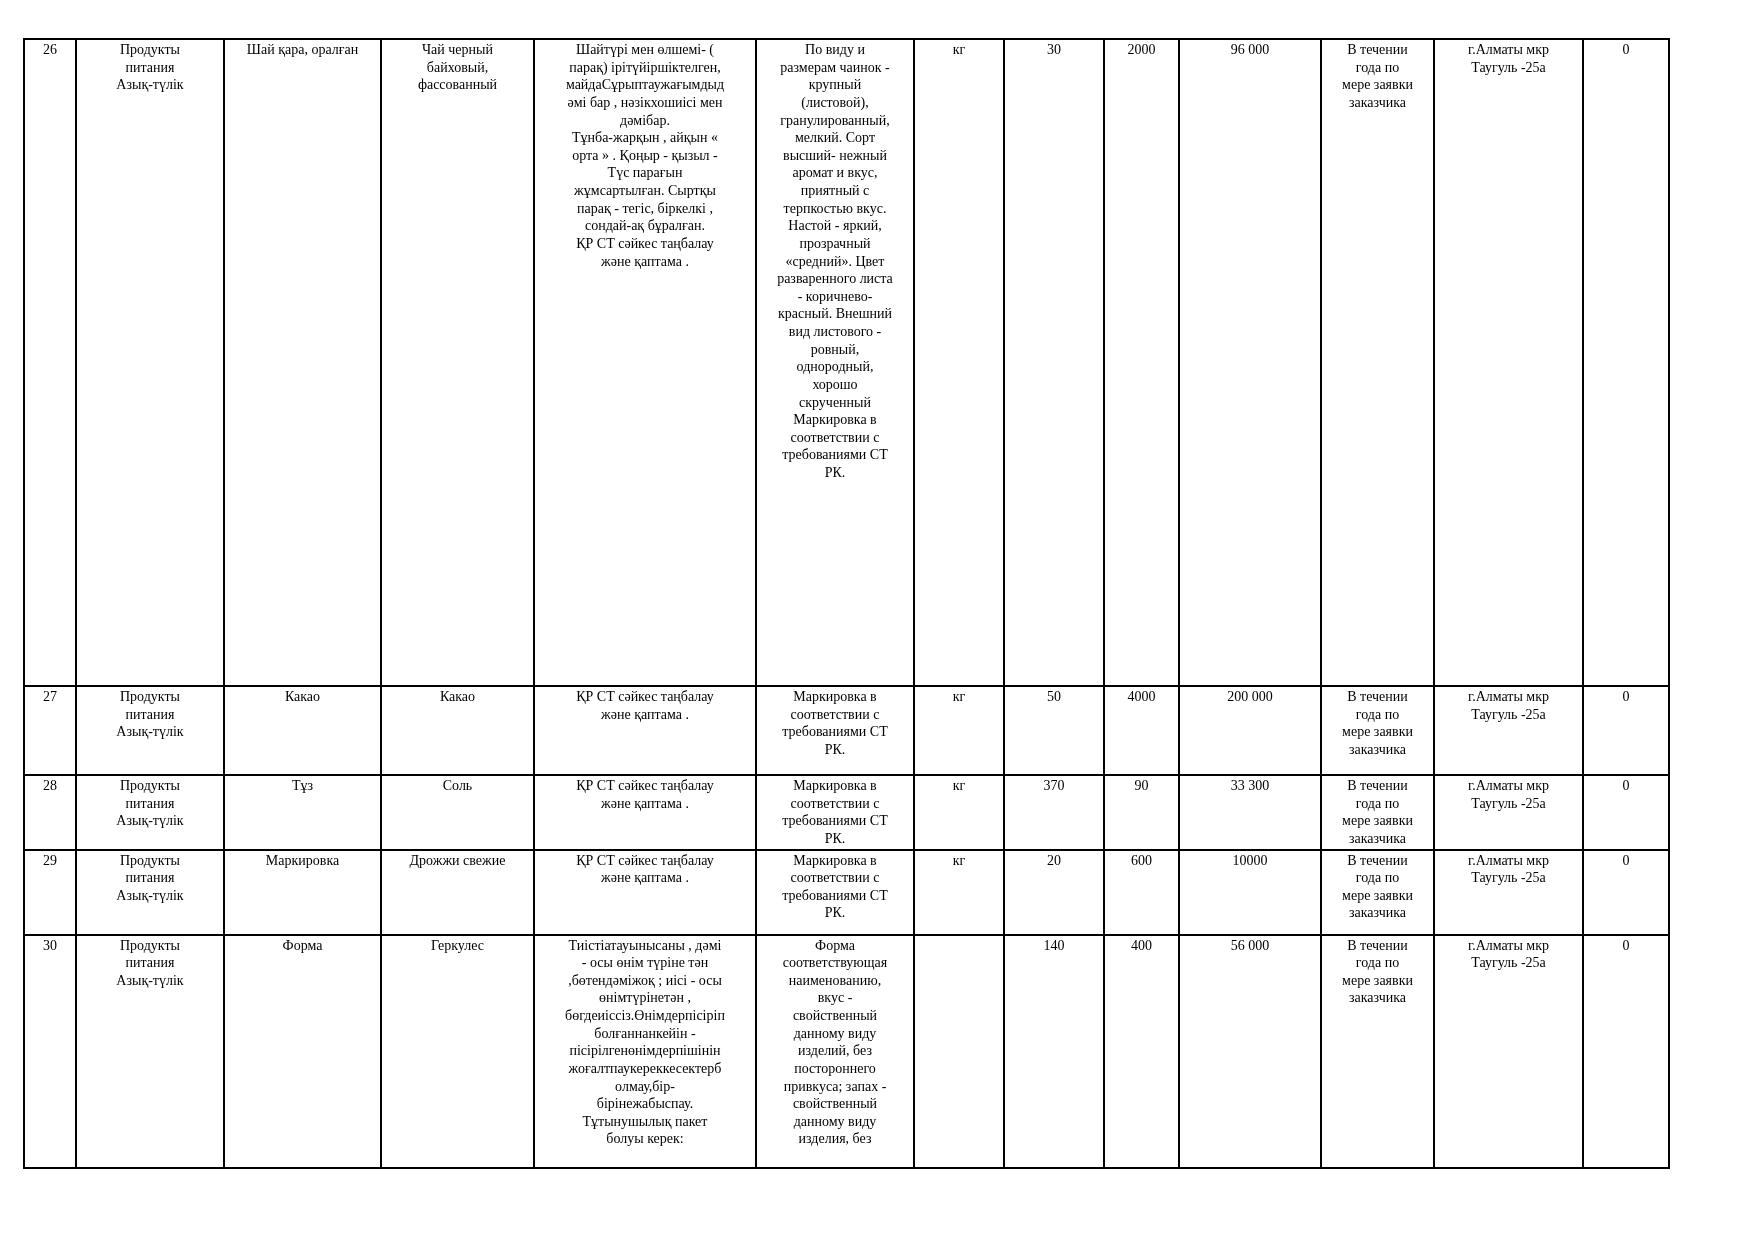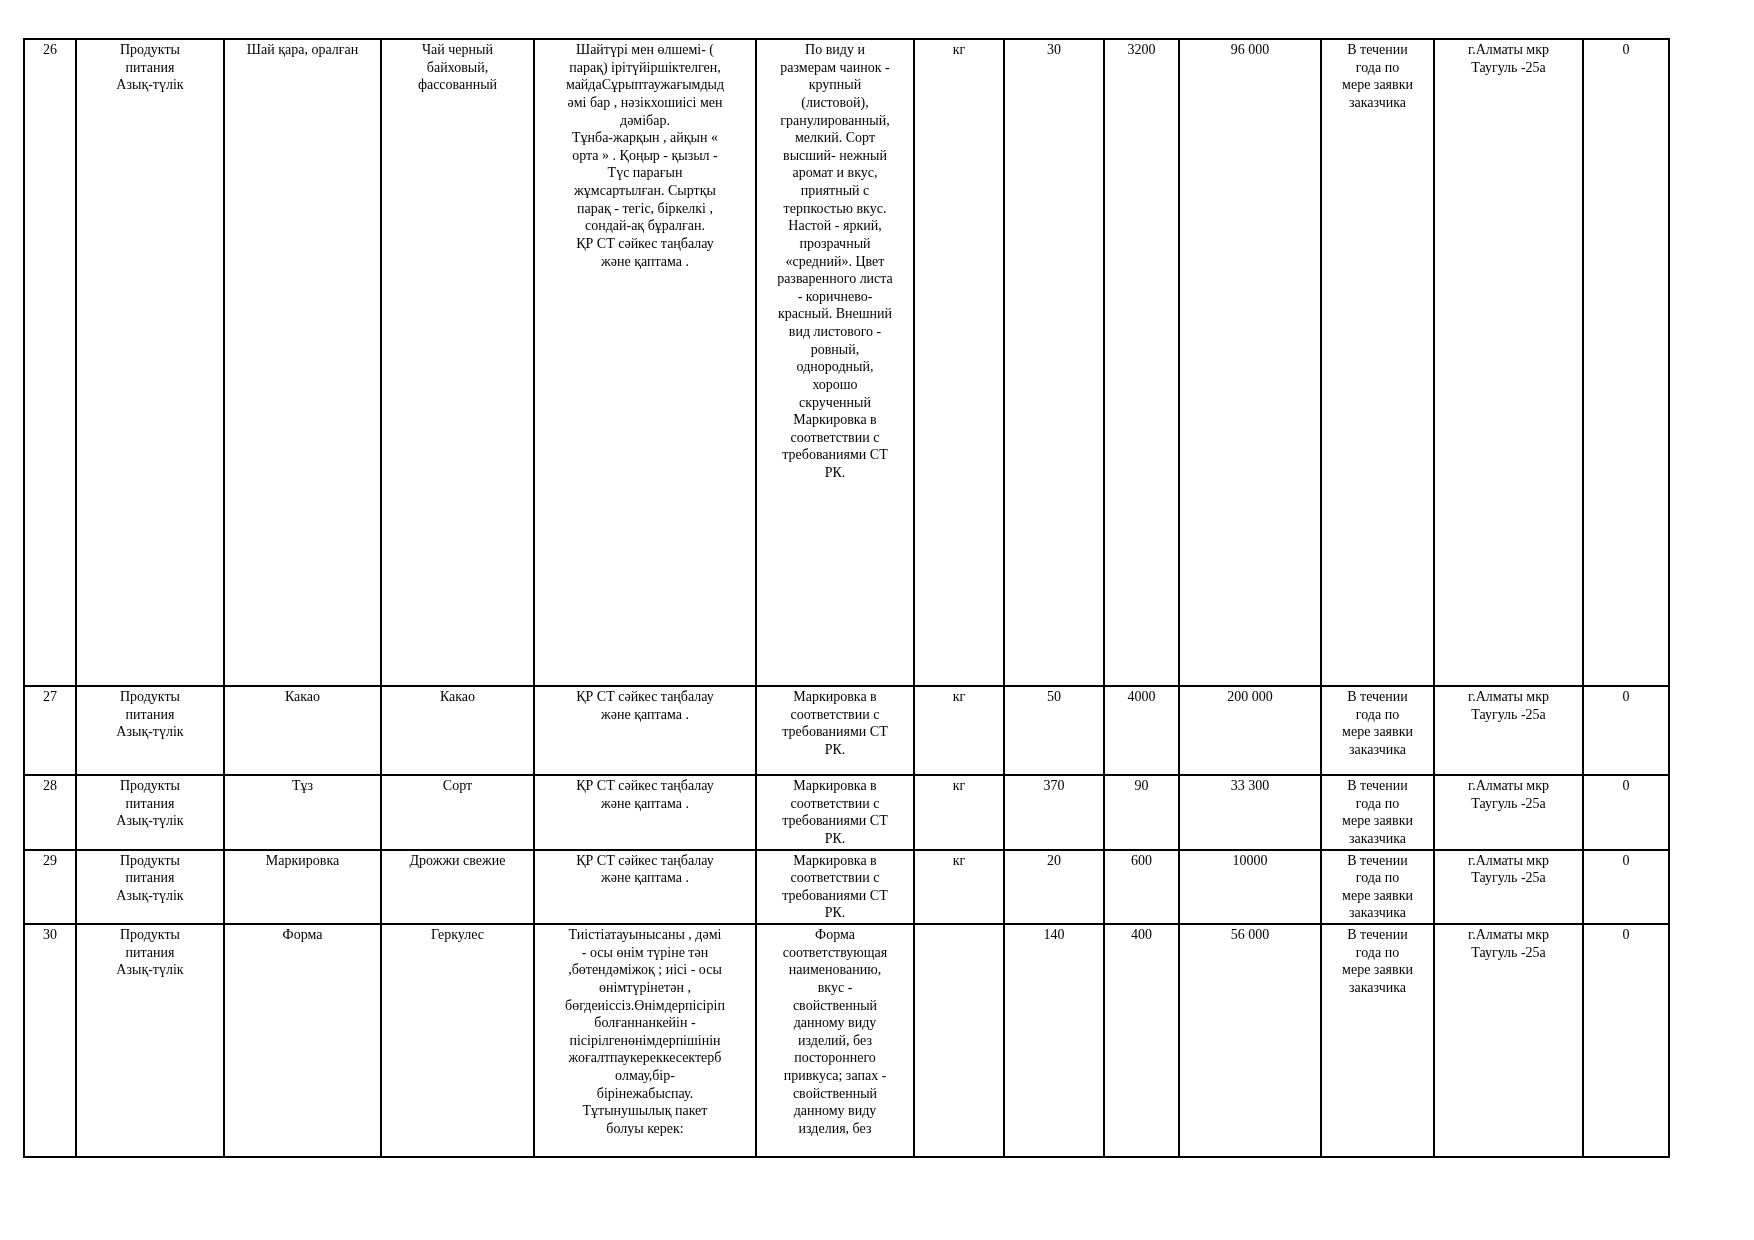--- a/index.html
+++ b/index.html
@@ -26,21 +26,21 @@
     text-align: center;
     padding: 1px 2px;
     font-size: 14px;
     line-height: 1.26;
     white-space: pre-line;
     word-wrap: break-word;
   }
   tr.r-26 { height: 647px; }
   tr.r-27 { height: 89px; }
   tr.r-28 { height: 59px; margin-left: 24px; }
-  tr.r-29 { height: 74px; border-radius: 30px; }
+  tr.r-29 { height: 85px; border-radius: 30px; }
   tr.r-30 { height: 233px; }
 </style>
 </head>
 <body>
 
 <div class="page">
   <table class="doc-table">
     <colgroup>
       <col style="width:52px">
         <col style="width:148px">
@@ -99,21 +99,21 @@
 ровный,
 однородный,
 хорошо
 скрученный
 Маркировка в
 соответствии с
 требованиями СТ
 РК.</td>
         <td>кг</td>
         <td>30</td>
-        <td>3200</td>
+        <td>2000</td>
         <td>96 000</td>
         <td>В течении
 года по
 мере заявки
 заказчика</td>
         <td>г.Алматы мкр
 Таугуль -25а</td>
         <td>0</td>
       </tr>
       <tr class="r-27">
@@ -140,21 +140,21 @@
         <td>г.Алматы мкр
 Таугуль -25а</td>
         <td>0</td>
       </tr>
       <tr class="r-28">
         <td>28</td>
         <td>Продукты
 питания
 Азық-түлік</td>
         <td>Тұз</td>
-        <td>Сорт</td>
+        <td>Соль</td>
         <td>ҚР СТ сәйкес таңбалау
 және қаптама .</td>
         <td>Маркировка в
 соответствии с
 требованиями СТ
 РК.</td>
         <td>кг</td>
         <td>370</td>
         <td>90</td>
         <td>33 300</td>

